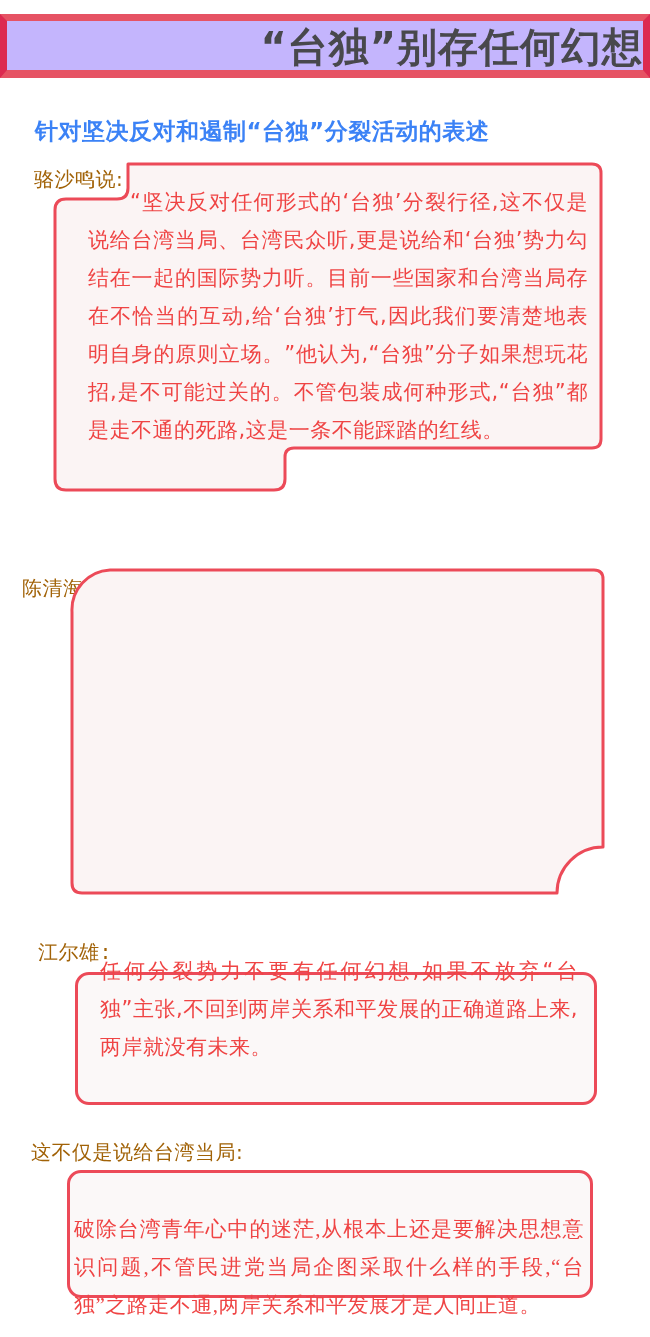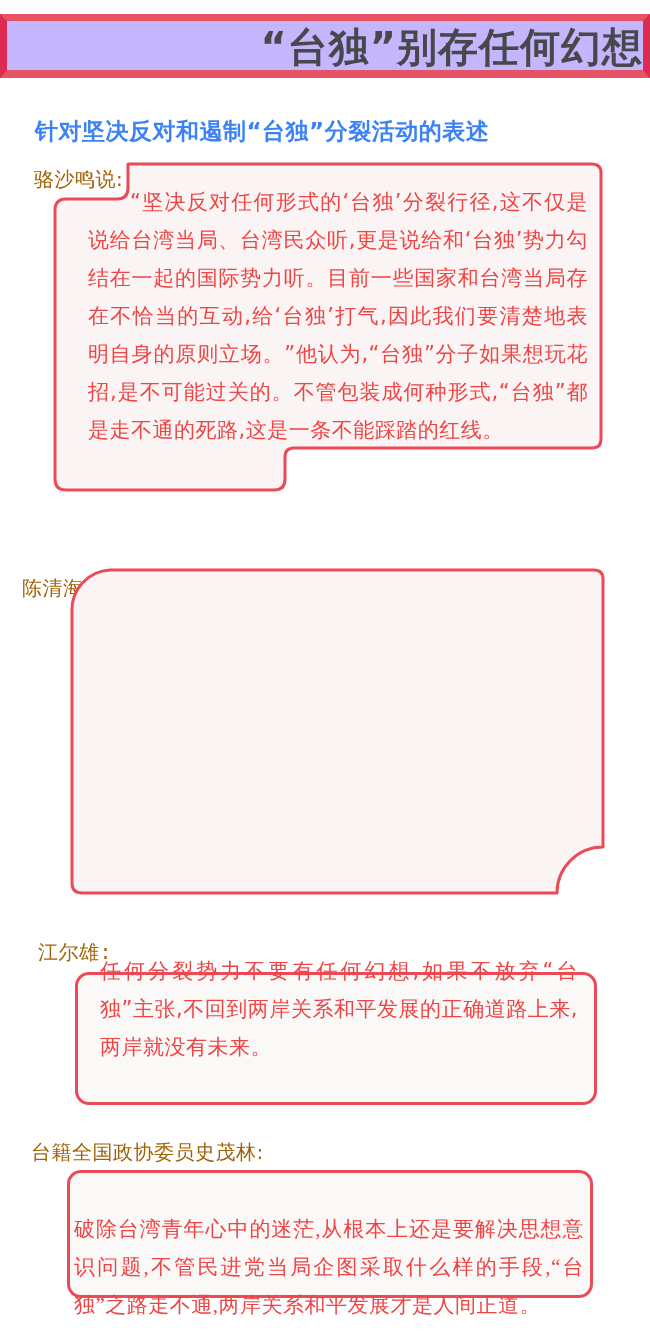--- a/index.html
+++ b/index.html
@@ -78,19 +78,19 @@
   <svg class="bubble-svg svg2" viewBox="0 0 531 323" preserveAspectRatio="none">
     <path d="M 38 0 H 522 Q 531 0 531 9 V 277 A 46 46 0 0 0 485 323 H 10 Q 0 323 0 313 V 42 A 40 40 0 0 1 38 0 Z"></path>
   </svg>
 
   <div class="speaker s3">江尔雄:</div>
   <div class="plainbox box3"></div>
   <div class="q-text q3">
     <span>任何分裂势力不要有任何幻想,如果不放弃“台独”主张,不回到两岸关系和平发展的正确道路上来,两岸就没有未来。</span>
   </div>
 
-  <div class="speaker s4">台籍全国政协委员史茂林:</div>
+  <div class="speaker s4">这不仅是说给台湾当局:</div>
   <div class="plainbox box4"></div>
   <div class="q-text q4">
     <span>破除台湾青年心中的迷茫,从根本上还是要解决思想意识问题,不管民进党当局企图采取什么样的手段,“台独”之路走不通,两岸关系和平发展才是人间正道。</span>
   </div>
 
 </div>
 
 </body></html>

